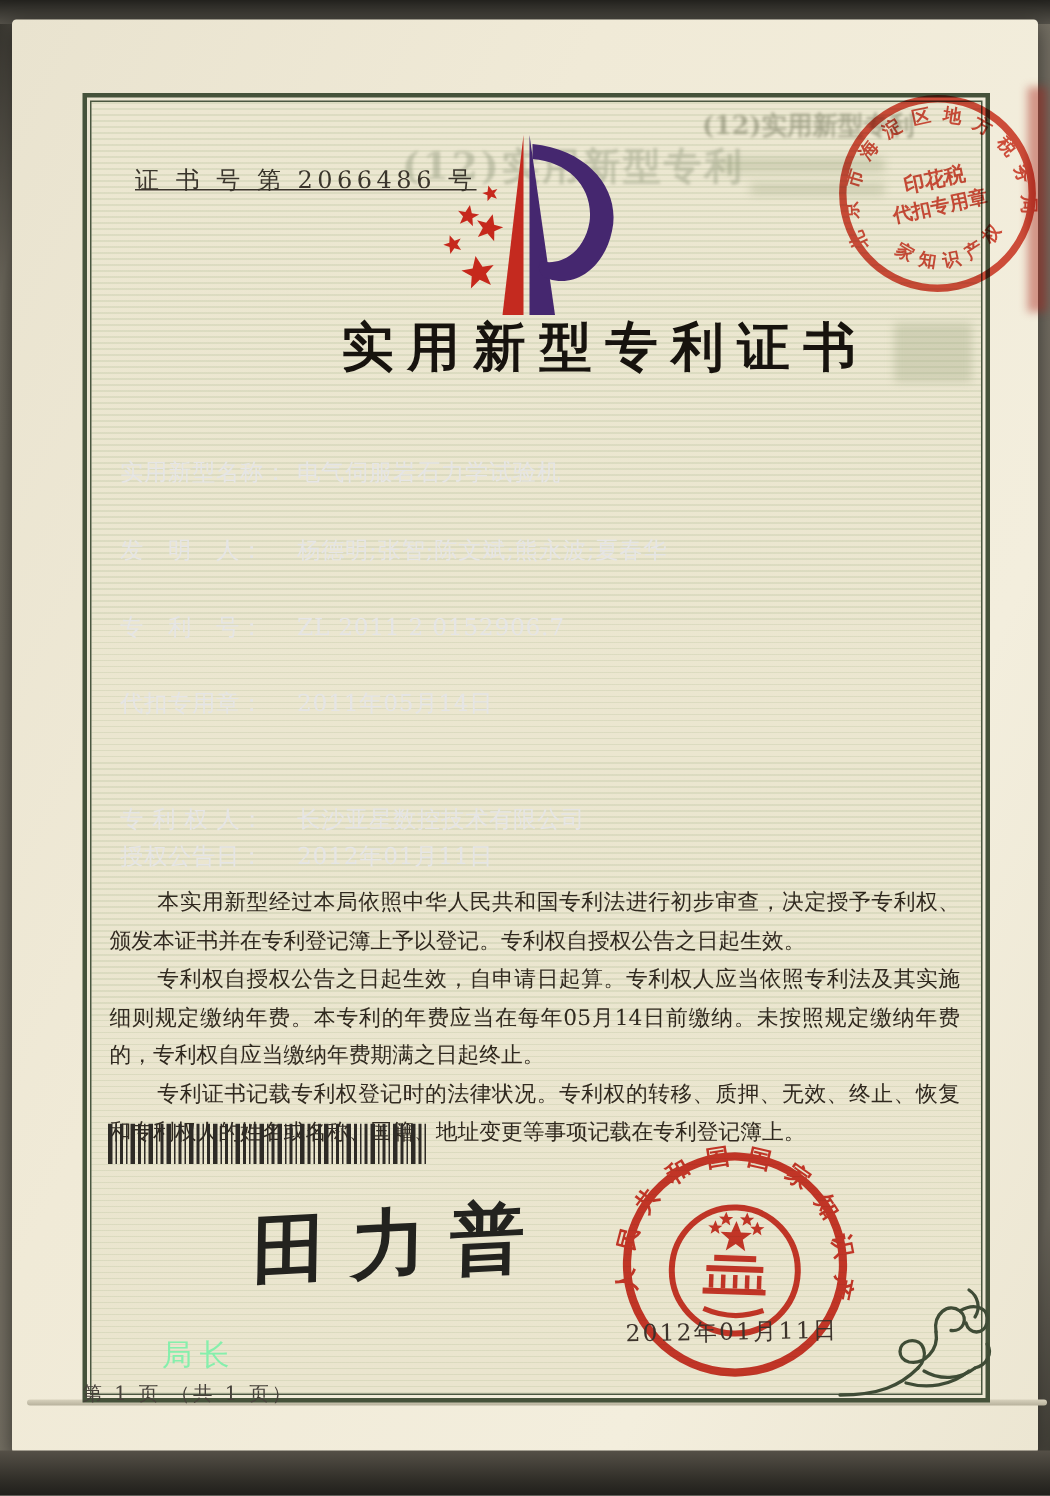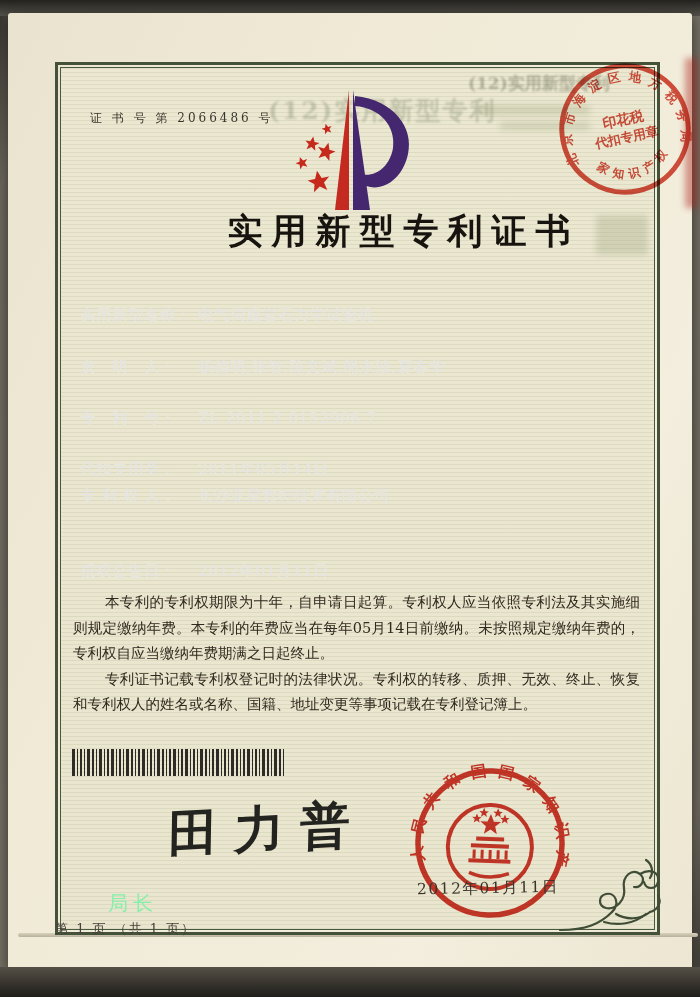--- a/index.html
+++ b/index.html
@@ -24,39 +24,39 @@
   
   .frame { position:absolute; left:55px; top:62px; width:605px; height:873px;
     border:3px solid #45523a; padding:2px; }
   .frame-inner { width:100%; height:100%; border:1px solid #4a5740;
     background:
       repeating-linear-gradient(0deg, rgba(124,152,98,.14) 0 1px, rgba(124,152,98,0) 1px 4px),
       linear-gradient(#ece7d1,#eae5ce); }
 
   .txt { position:absolute; color:#2c2822; }
 
-  .cert-no { left:90px; top:110px; font-size:12px; letter-spacing:3px; color:#3a352c; }
+  .cert-no { left:90px; top:110px; font-size:16px; letter-spacing:3px; color:#3a352c;text-decoration:underline; }
 
   .bleed { position:absolute; color:#9aa085; opacity:.5; filter:blur(1px);
     font-weight:bold; pointer-events:none; }
   .bleed-center { left:268px; top:94px; font-size:25px; letter-spacing:2px; }
   .bleed-right { left:468px; top:72px; font-size:17px; color:#777a60; opacity:.55; }
   .smudge { position:absolute; background:rgba(150,160,118,.30); filter:blur(3px); border-radius:3px; }
   .red-smear { position:absolute; left:685px; top:58px; width:13px; height:150px;
     background:rgba(170,40,30,.45); filter:blur(3px); }
 
   .logo { position:absolute; left:256px; top:86px; width:190px; height:126px; }
 
   .title { left:55px; top:208px; width:697px; text-align:center;
     font-size:35px; font-weight:700; letter-spacing:9px; color:#17130e; }
 
   .field { position:absolute; left:80px; width:545px; font-size:15.5px;
     letter-spacing:.5px; color:#e5e5e5; white-space:nowrap; }
   .field .lab { display:inline-block; min-width:118px; }
-  .f0{top:305px}.f1{top:357px}.f2{top:408px}.f3{top:459px}.f4{top:486px}.f5{top:561px}
+  .f0{top:305px}.f1{top:357px}.f2{top:408px}.f3{top:459px}.f4{top:536px}.f5{top:561px}
 
   .paras { position:absolute; left:73px; top:590px; width:567px; color:#30291f; }
   .paras p { font-size:14.5px; line-height:25.5px; text-indent:2.2em;
     text-align:justify; margin:0; }
 
   .barcode { position:absolute; left:72px; top:749px; width:216px; height:27px; }
 
   .sig-label { left:108px; top:842px; font-size:20px; letter-spacing:5px; color:#86efac;margin-top:48px; }
   .sig-name { left:168px; top:796px; font-size:50px; font-weight:600; color:#23231f;
     letter-spacing:16px; transform:rotate(-3deg) skewX(-4deg); }
@@ -127,21 +127,22 @@
   <span class="lab">代扣专用章：</span><span>2011年05月14日</span>
 </div>
 <div class="field f4">
   <span class="lab">专 利 权 人：</span><span>长沙亚星数控技术有限公司</span>
 </div>
 <div class="field f5">
   <span class="lab">授权公告日：</span><span>2012年01月11日</span>
 </div>
 
 <div class="paras">
-  <p>本专利的专利权期限为十年，自申请日起算。专利权人应当依照专利法及其实施细则规定缴纳年费。本专利的年费应当在每年05月14日前缴纳。未按照规定缴纳年费的，专利权自应当缴纳年费期满之日起终止。</p>
+  <p>本实用新型经过本局依照中华人民共和国专利法进行初步审查，决定授予专利权、颁发本证书并在专利登记簿上予以登记。专利权自授权公告之日起生效。</p>
+  <p>专利权自授权公告之日起生效，自申请日起算。专利权人应当依照专利法及其实施细则规定缴纳年费。本专利的年费应当在每年05月14日前缴纳。未按照规定缴纳年费的，专利权自应当缴纳年费期满之日起终止。</p>
   <p>专利证书记载专利权登记时的法律状况。专利权的转移、质押、无效、终止、恢复和专利权人的姓名或名称、国籍、地址变更等事项记载在专利登记簿上。</p>
 </div>
 
 <svg class="barcode" viewBox="0 0 216 27" preserveAspectRatio="none">
   <g fill="#2e2b26">
     <rect x="0" width="3" height="27"></rect>
       <rect x="5" width="1" height="27"></rect>
       <rect x="8" width="2" height="27"></rect>
     <rect x="12" width="1" height="27"></rect>
       <rect x="15" width="3" height="27"></rect>

